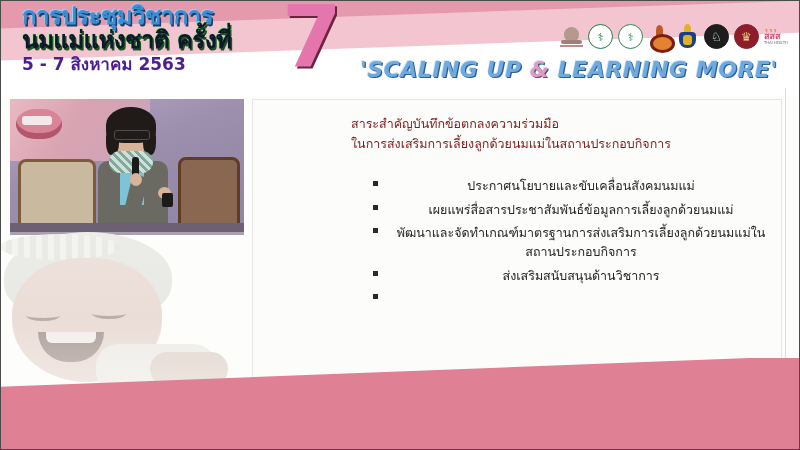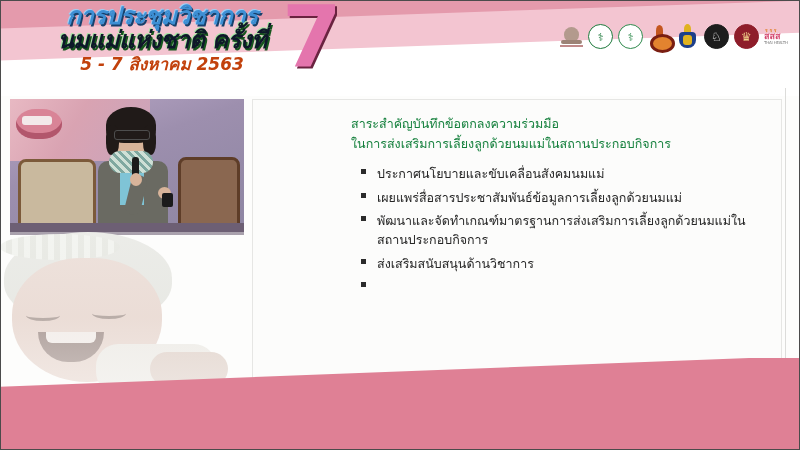--- a/index.html
+++ b/index.html
@@ -9,26 +9,26 @@
 
   
   .banner{position:absolute;left:0;top:0;width:800px;height:96px;overflow:hidden;background:#ffffff;}
   .band-dark{position:absolute;left:-40px;top:-26px;width:900px;height:62px;
       background:#e49aac;transform:rotate(-2.0deg);transform-origin:left top;}
   .band-light{position:absolute;left:-40px;top:30px;width:900px;height:34px;
       background:#f3c5d1;transform:rotate(-2.0deg);transform-origin:left top;}
   .band-white{position:absolute;left:-40px;top:62px;width:900px;height:60px;
       background:#ffffff;transform:rotate(-2.0deg);transform-origin:left top;}
 
-  .title-thai{position:absolute;left:22px;top:4px;width:280px;z-index:6;text-align:center;font-style:italic;}
+  .title-thai{position:absolute;left:22px;top:4px;width:280px;z-index:6;}
   .t-line1{font-size:24px;font-weight:bold;color:#3d8fd4;letter-spacing:-0.5px;line-height:1.05;
       text-shadow:1.5px 1.5px 0 #16406b, -0.8px -0.8px 0 #9fd0f5;white-space:nowrap;}
   .t-line2{font-size:24px;font-weight:bold;color:#0f172a;letter-spacing:-0.5px;line-height:1.05;
       text-shadow:1.5px 1.5px 0 #16561d, -0.8px -0.8px 0 #a8e7a5;white-space:nowrap;margin-top:-1px;}
-  .t-date{font-size:17px;font-weight:bold;color:#c2410c;line-height:1.1;margin-top:2px;
+  .t-date{font-size:17px;font-weight:bold;color:#4c1d95;line-height:1.1;margin-top:2px;
       text-shadow:1px 1px 0 #ffffff;white-space:nowrap;}
 
   .big-seven{position:absolute;left:282px;top:-6px;z-index:7;font-size:86px;font-weight:bold;
       color:#e475ad;line-height:1;font-family:"DejaVu Sans","Liberation Sans",sans-serif;
       text-shadow:2px 2px 0 #6a2340;}
 
   .slogan{position:absolute;left:360px;top:57px;z-index:8;font-size:22px;font-weight:bold;
       font-style:italic;color:#6fa9dd;letter-spacing:0.5px;white-space:nowrap;
       text-shadow:1.2px 1.2px 0 #2d5f93, -0.7px -0.7px 0 #cfe6fa;}
   .slogan .amp{color:#e498c0;}
@@ -88,22 +88,22 @@
   .baby-mouth{position:absolute;left:38px;top:100px;width:66px;height:30px;border-radius:0 0 40px 40px;
       background:#8f7a74;overflow:hidden;}
   .baby-teeth{position:absolute;left:8px;top:0px;width:50px;height:11px;background:#efe8e4;border-radius:0 0 6px 6px;}
   .baby-cloth{position:absolute;left:96px;top:112px;width:120px;height:50px;border-radius:22px;background:#e9e6e0;}
   .baby-arm{position:absolute;left:150px;top:120px;width:78px;height:34px;border-radius:20px;background:#d9c7bd;}
   .baby-fade{position:absolute;inset:0;background:linear-gradient(to bottom,rgba(253,253,252,0.42) 0%,rgba(253,253,252,0.30) 55%,rgba(253,253,252,0.55) 100%);}
 
   
   .content-card{position:absolute;left:252px;top:99px;width:528px;height:287px;
       background:#fcfcfb;border:1px solid #e6e6e4;}
-  .intro{position:absolute;left:98px;top:14px;width:420px;color:#15803d;font-size:12.5px;line-height:1.58;}
-  .bullets{position:absolute;left:108px;top:64px;width:400px;list-style:none;margin:0;padding:0;}
+  .intro{position:absolute;left:98px;top:14px;width:420px;color:#7f1d1d;font-size:12.5px;line-height:1.58;}
+  .bullets{position:absolute;left:108px;top:64px;width:400px;list-style:none;margin:12px;padding:0;text-align:center;}
   .bullets li{position:relative;padding-left:16px;color:#262626;font-size:12.5px;line-height:1.52;
       margin-bottom:4.5px;}
   .bullets li .sq{position:absolute;left:0;top:5px;width:5px;height:5px;background:#2b2b2b;}
 
   
   .pink-wedge{position:absolute;left:0;bottom:0;width:800px;height:92px;overflow:hidden;}
   .pw-main{position:absolute;left:-30px;bottom:-34px;width:880px;height:96px;background:#df8095;
       transform:rotate(-2.2deg);transform-origin:left bottom;}
   .pw-light{position:absolute;left:-30px;bottom:-24px;width:880px;height:12px;background:#f0b9c6;
       transform:rotate(-2.2deg);transform-origin:left bottom;}
@@ -125,20 +125,21 @@
   </div>
 
   <div class="title-thai">
     <div class="t-line1">การประชุมวิชาการ</div>
     <div class="t-line2">นมแม่แห่งชาติ ครั้งที่</div>
     <div class="t-date">5 - 7 สิงหาคม 2563</div>
   </div>
 
   <div class="big-seven">7</div>
 
+  <div class="slogan"><span>'SCALING UP </span><span class="amp">&amp;</span><span> LEARNING MORE'</span></div>
 
   <div class="logo-row">
     <div class="logo-plain" style="color:#8a6a5c">
       <div style="position:absolute;left:4px;top:2px;width:15px;height:15px;border-radius:50% 50% 46% 46%;background:#b39a8d;"></div>
       <div style="position:absolute;left:1px;top:15px;width:21px;height:4px;border-radius:3px;background:#9c8376;"></div>
       <div style="position:absolute;left:0px;top:20px;width:23px;height:2px;background:#c08a8a;"></div>
     </div>
     <div class="logo ring" style="color:#1f7a3d">
       <span class="inner" style="color:#1f7a3d">⚕</span>
     </div>

